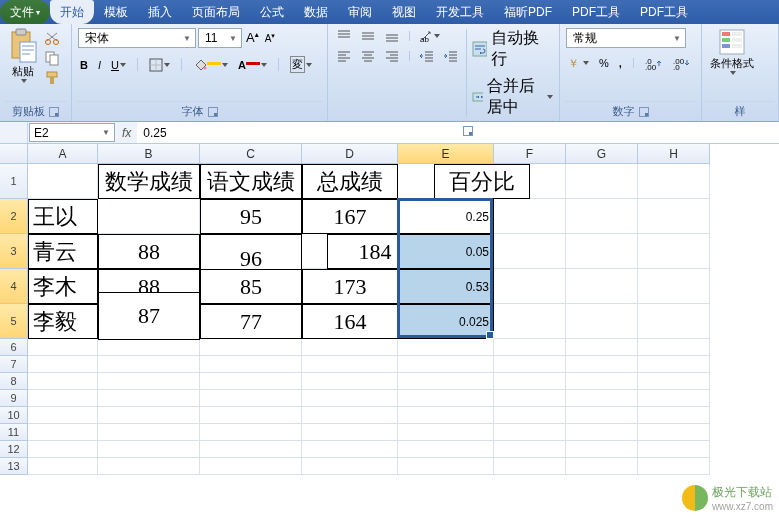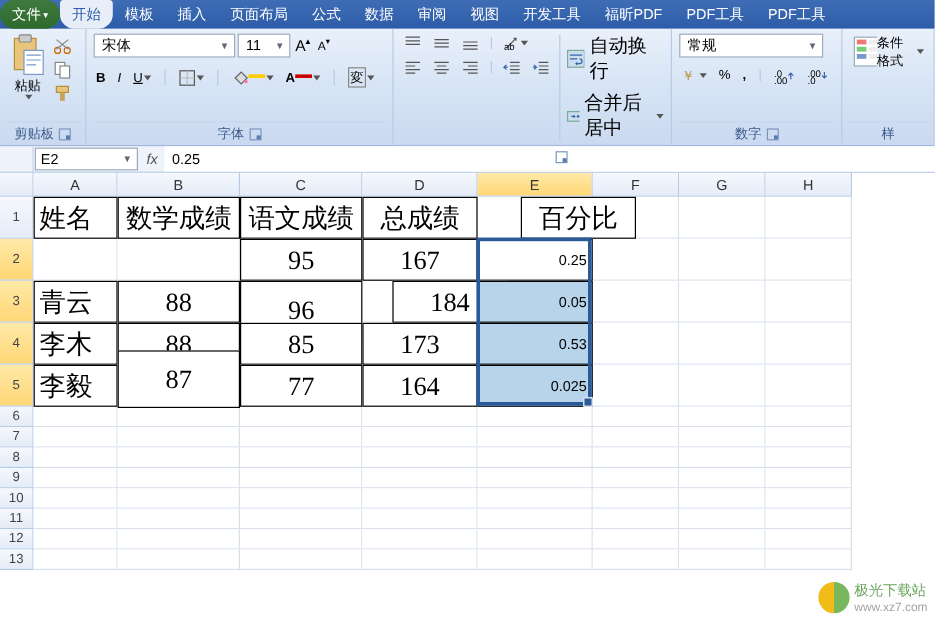--- a/index.html
+++ b/index.html
@@ -12,21 +12,21 @@
 .tab.active { background: #e8eef8; color: #2e5ca8; border-top-left-radius: 3px; border-top-right-radius: 3px; }
 .tab .dd { font-size: 8px; margin-left: 2px; }
 
 
 .ribbon { background: linear-gradient(#e9f0fa, #d7e4f5, #cad9f0); height: 98px; border-bottom: 1px solid #8aa8d7; display: flex; }
 .group { border-right: 1px solid #b7cae6; display: flex; flex-direction: column; padding: 2px 4px 0 4px; }
 .group-body { flex: 1; display: flex; align-items: flex-start; }
 .group-label { font-size: 11px; color: #3a5a8a; text-align: center; padding: 2px 0; border-top: 1px solid #c7d6ee; display:flex; align-items:center; justify-content:center; gap:4px;}
 .group-label .launcher { width:10px; height:10px; border:1px solid #7a96c0; position:relative;}
 .group-label .launcher::after{content:'';position:absolute;right:0;bottom:0;border-right:3px solid #5a7ab0;border-bottom:3px solid #5a7ab0;width:0;height:0;}
-.btn { display:flex; align-items:center; padding: 2px 4px; font-size: 11px; cursor:pointer; }
+.btn { display:flex; flex-direction:column; align-items:center; padding: 2px 4px; font-size: 11px; cursor:pointer; }
 .small-row { display:flex; align-items:center; gap:2px; }
 .small-btn { padding:1px 2px; cursor:pointer; font-size:11px; display:flex; align-items:center;}
 .combo { background:#fff; border:1px solid #9ab; height:20px; display:flex; align-items:center; font-size:12px; padding:0 4px 0 6px;}
 .combo .dd-arrow{font-size:8px;margin-left:auto;padding-left:6px;color:#667;}
 .font-col { display:flex; flex-direction:column; gap:3px; padding:2px 2px;}
 .align-col { display:flex; flex-direction:column; gap:4px; padding:2px;}
 .bold{font-weight:bold;}
 .italic{font-style:italic;}
 .underline{text-decoration:underline;}
 .color-bar{display:inline-block;width:14px;height:3px;background:#c00;margin-top:-2px;}
@@ -509,25 +509,25 @@
         <div class="cell" style="left: 538px; top: 277px; width: 72px; height: 17px;"></div>
         <div class="cell" style="left: 610px; top: 277px; width: 72px; height: 17px;"></div>
         <div class="cell" style="left: 0px; top: 294px; width: 70px; height: 17px;"></div>
         <div class="cell" style="left: 70px; top: 294px; width: 102px; height: 17px;"></div>
         <div class="cell" style="left: 172px; top: 294px; width: 102px; height: 17px;"></div>
         <div class="cell" style="left: 274px; top: 294px; width: 96px; height: 17px;"></div>
         <div class="cell" style="left: 370px; top: 294px; width: 96px; height: 17px;"></div>
         <div class="cell" style="left: 466px; top: 294px; width: 72px; height: 17px;"></div>
         <div class="cell" style="left: 538px; top: 294px; width: 72px; height: 17px;"></div>
         <div class="cell" style="left: 610px; top: 294px; width: 72px; height: 17px;"></div>
-        <div class="cell dataA" style="left: 0px; top: 0px; width: 70px; height: 35px;">姓名</div>
         <div class="cell dataC" style="left: 70px; top: 0px; width: 102px; height: 35px;">数学成绩</div>
         <div class="cell dataC" style="left: 172px; top: 0px; width: 102px; height: 35px;">语文成绩</div>
         <div class="cell dataC" style="left: 274px; top: 0px; width: 96px; height: 35px;">总成绩</div>
         <div class="cell eHead" style="left: 370px; top: 0px; width: 96px; height: 35px;">百分比</div>
+        <div class="cell dataA" style="left: 0px; top: 35px; width: 70px; height: 35px;">王以</div>
         <div class="cell dataC" style="left: 172px; top: 35px; width: 102px; height: 35px;">95</div>
         <div class="cell dataC" style="left: 274px; top: 35px; width: 96px; height: 35px;">167</div>
         <div class="cell dataE" style="left: 370px; top: 35px; width: 96px; height: 35px;">0.25</div>
         <div class="cell dataA" style="left: 0px; top: 70px; width: 70px; height: 35px;">青云</div>
         <div class="cell dataC" style="left: 70px; top: 70px; width: 102px; height: 35px;">88</div>
         <div class="cell dataC" style="left: 172px; top: 70px; width: 102px; height: 49px;">96</div>
         <div class="cell dataC" style="left: 274px; top: 70px; width: 96px; height: 35px; margin-left: 25px;">184</div>
         <div class="cell dataE filled" style="left: 370px; top: 70px; width: 96px; height: 35px;">0.05</div>
         <div class="cell dataA" style="left: 0px; top: 105px; width: 70px; height: 35px;">李木</div>
         <div class="cell dataC" style="left: 70px; top: 105px; width: 102px; height: 35px;">88</div>

